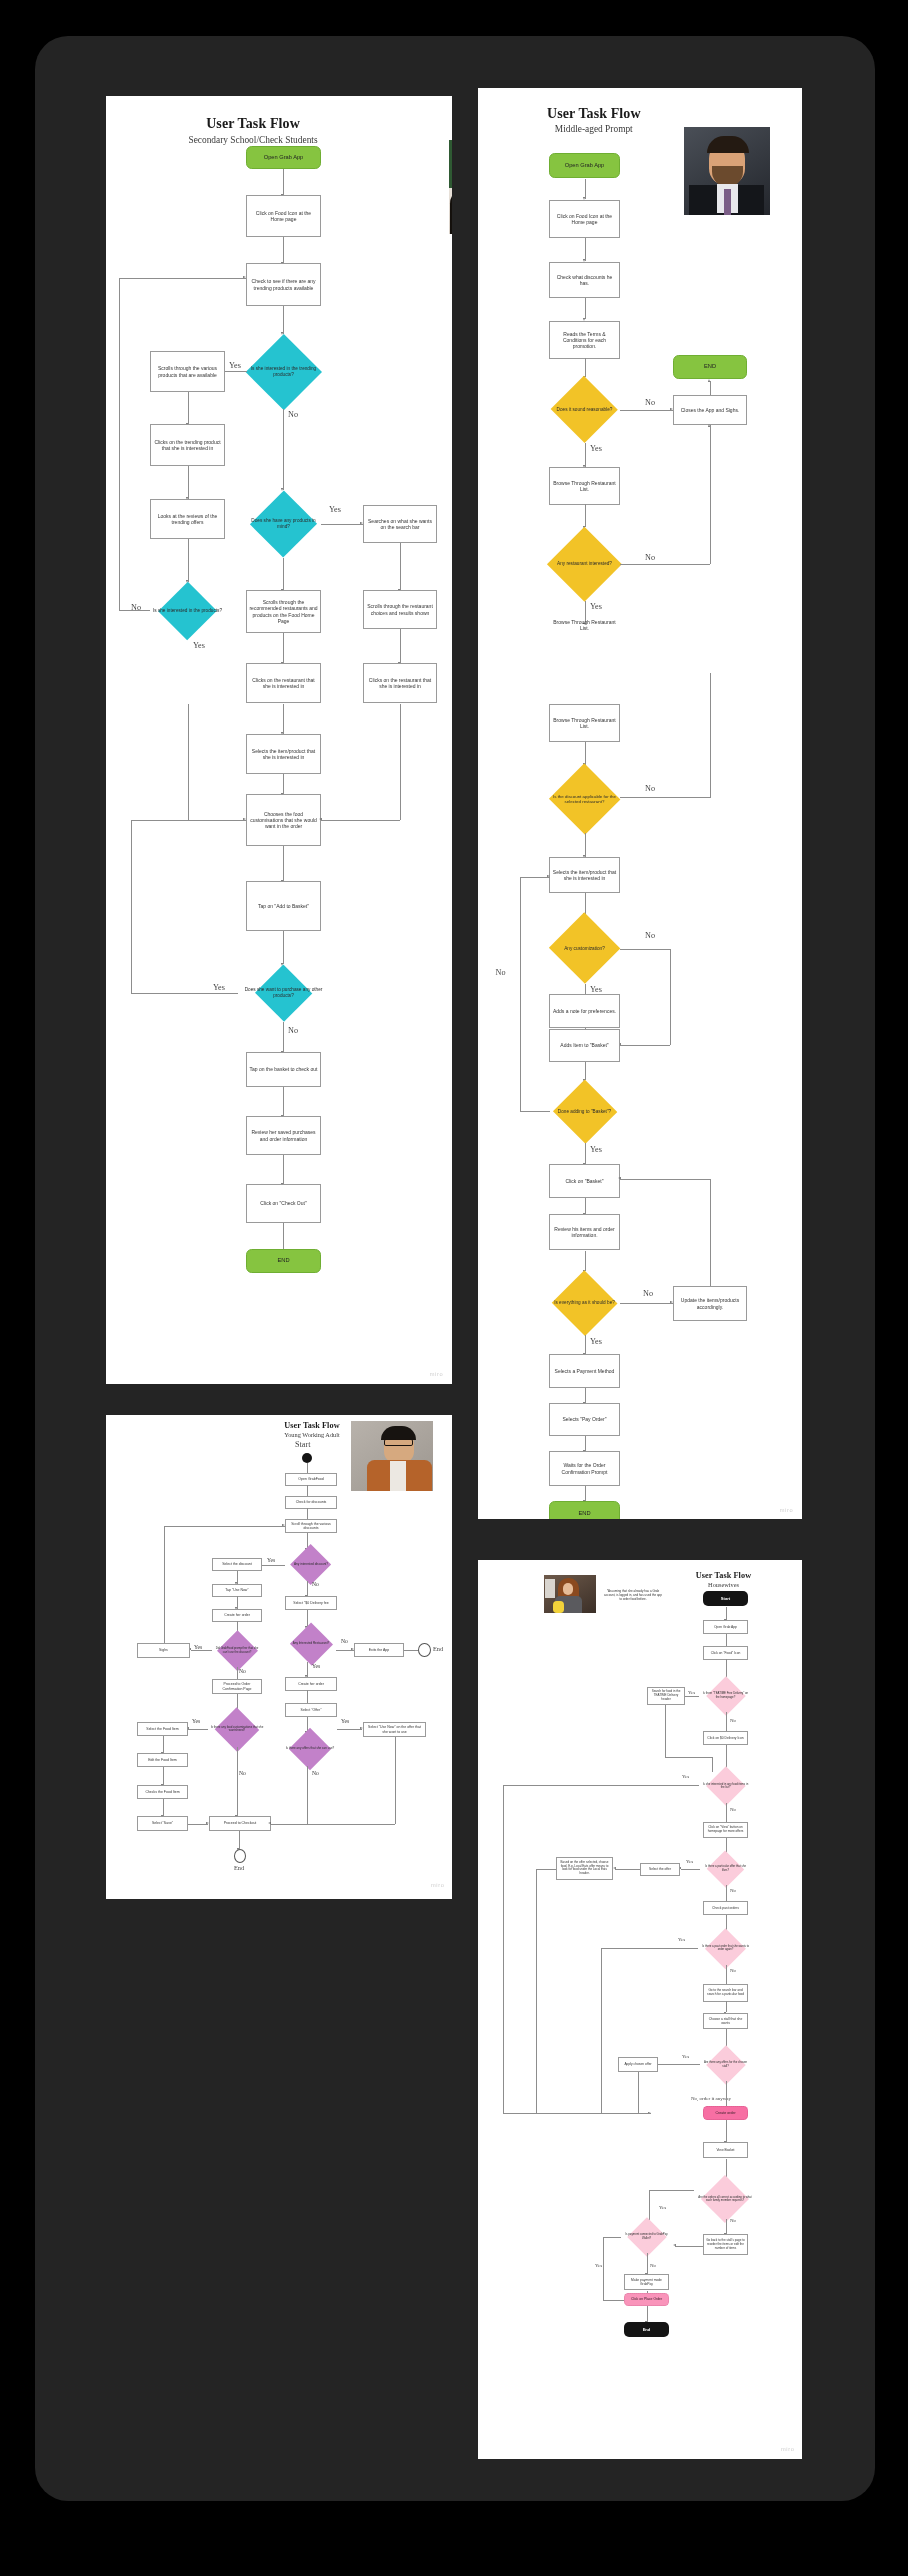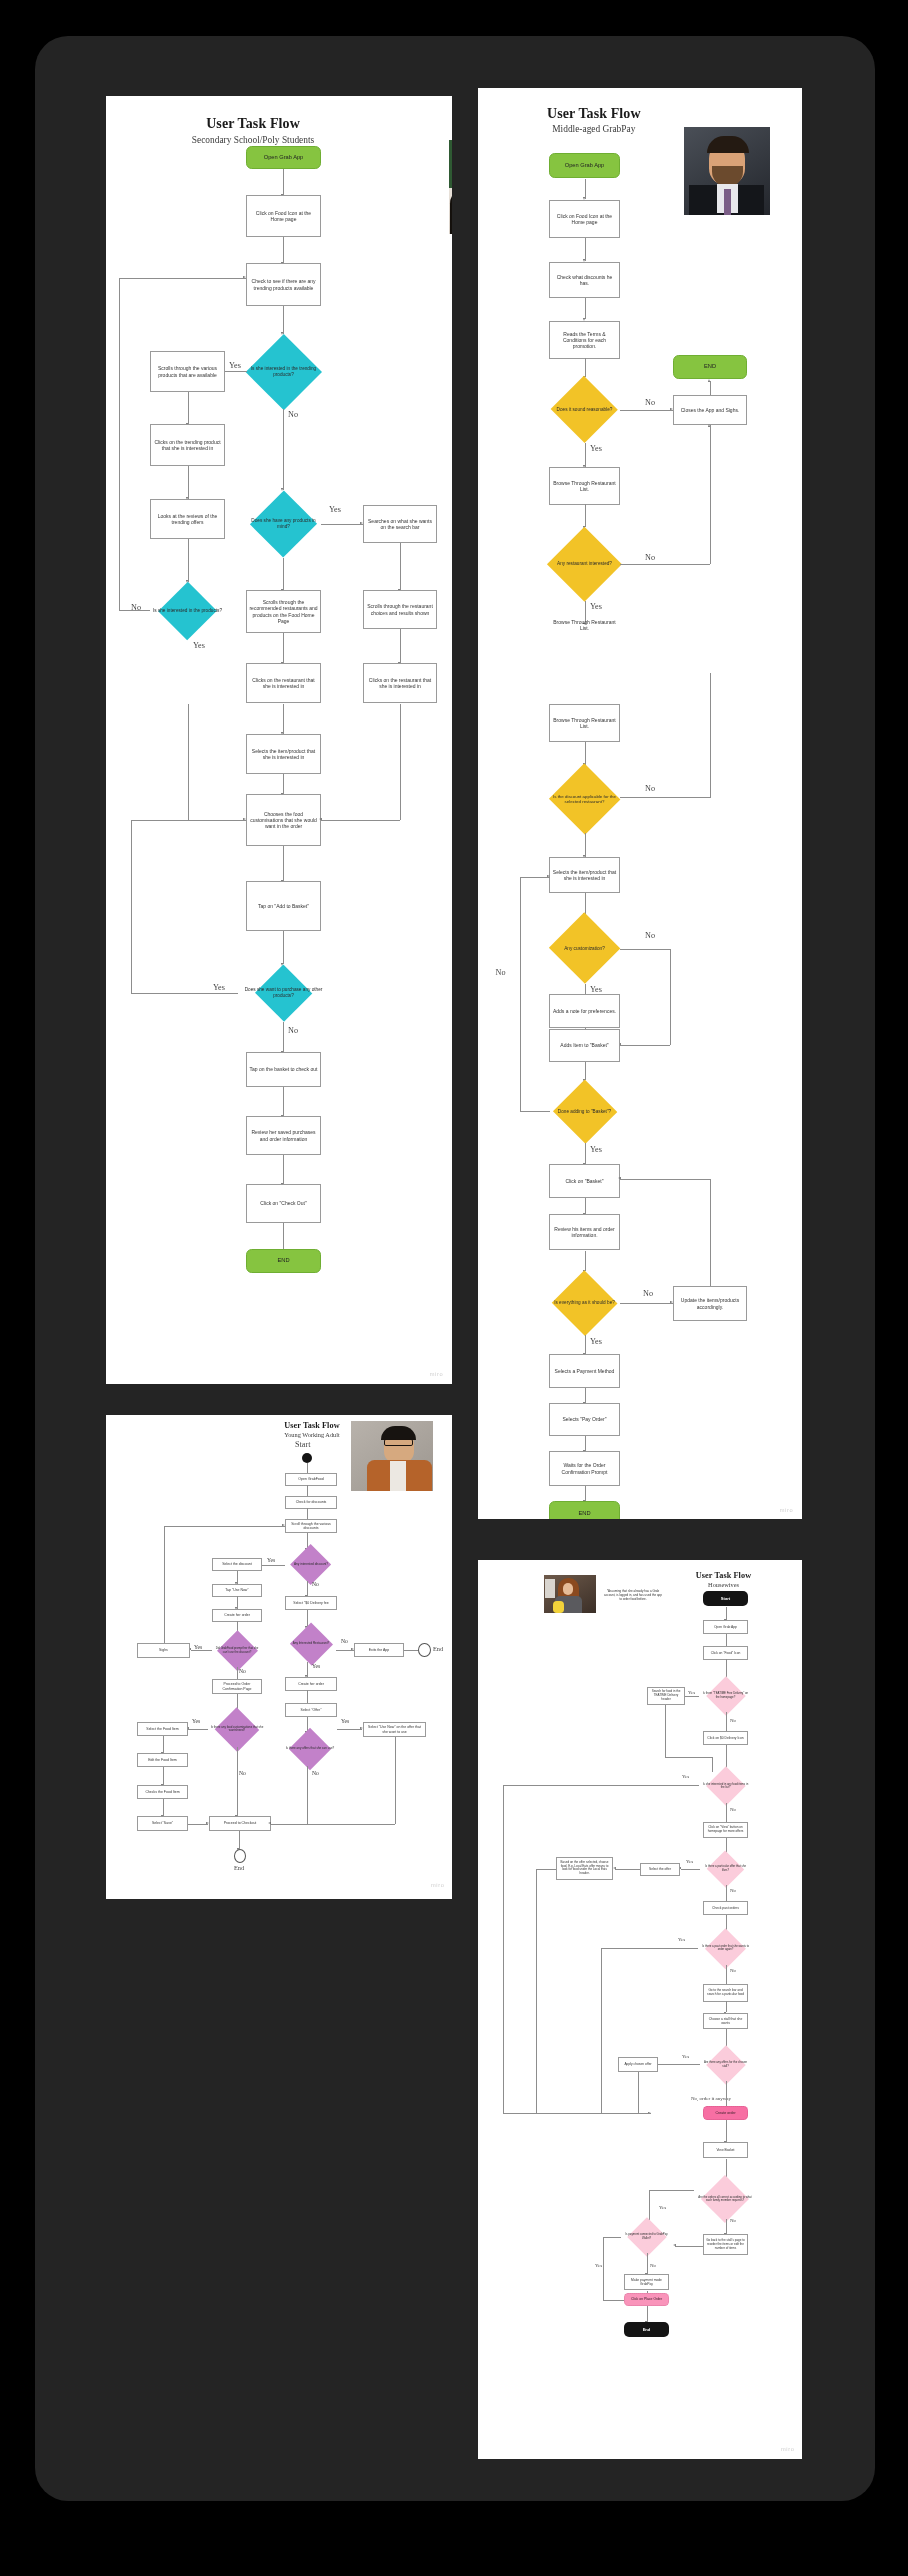--- a/index.html
+++ b/index.html
@@ -58,21 +58,21 @@
   .note{ position:absolute; color:#333; line-height:1.35; text-align:center; }
 </style>
 </head>
 <body>
 
 <div class="device-frame"></div>
 
 <div class="card" style="left:106px;top:96px;width:346px;height:1288px;">
 
   <div class="ttl" style="left:0;top:20px;width:294px;position:absolute;font-size:14px;">User Task Flow</div>
-  <div class="sub" style="left:0;top:39px;width:294px;position:absolute;font-size:9.4px;">Secondary School/Poly Students</div>
+  <div class="sub" style="left:0;top:39px;width:294px;position:absolute;font-size:9.4px;">Secondary School/Check Students</div>
 
   <div class="photo" style="left:343px;top:44px;width:92px;height:94px;
        background:linear-gradient(160deg,#2f5a33 0%,#2f5a33 38%,#e9e2da 38%,#cfc6bc 100%);">
 
     <div style="position:absolute;left:1.3px;top:49px;width:29px;height:45px;border-radius:15px 15px 0 0;background:#14100c;"></div>
   </div>
 
   <div class="node term-green" style="left:140px;top:50px;width:75px;height:22.6px;font-size:5.7px;">Open Grab App</div>
   <div class="ln lnv" style="left:177px;top:73px;height:26.4px;"></div>
   <div class="arrow ad" style="left:175px;top:98px;"></div>
@@ -194,21 +194,21 @@
   <div class="node rect" style="left:140px;top:1088px;width:75px;height:39px;font-size:5px;">Click on "Check Out"</div>
   <div class="ln lnv" style="left:177px;top:1127px;height:26.4px;"></div>
   <div class="node term-green" style="left:140px;top:1153px;width:75px;height:24px;font-size:5.7px;">END</div>
 
   <div class="miro" style="right:8.8px;bottom:7.5px;">miro</div>
 </div>
 
 <div class="card" style="left:478px;top:88px;width:324px;height:1431px;">
 
   <div class="ttl" style="left:6.3px;top:17.6px;width:219px;position:absolute;font-size:14px;">User Task Flow</div>
-  <div class="sub" style="left:6.3px;top:36px;width:219px;position:absolute;font-size:9.4px;">Middle-aged GrabPay</div>
+  <div class="sub" style="left:6.3px;top:36px;width:219px;position:absolute;font-size:9.4px;">Middle-aged Prompt</div>
 
   <div class="photo" style="left:206px;top:39px;width:86px;height:88px;background:linear-gradient(150deg,#4a4f57,#23262c);">
     <div style="position:absolute;left:25px;top:14px;width:36px;height:44px;border-radius:17.6px 17.6px 16.4px 16.4px;background:#d9a277;"></div>
     <div style="position:absolute;left:22.6px;top:8.8px;width:42px;height:17.6px;border-radius:20px 20px 0 0;background:#241a12;"></div>
     <div style="position:absolute;left:28px;top:39px;width:31px;height:21.4px;border-radius:0 0 16.4px 16.4px;background:#6b4a2d;"></div>
     <div style="position:absolute;left:5px;top:58px;width:75px;height:30px;background:#14161a;"></div>
     <div style="position:absolute;left:33px;top:57px;width:21.4px;height:29px;background:#e8e8ec;"></div>
     <div style="position:absolute;left:40px;top:62px;width:7px;height:26.4px;background:#7a5d86;"></div>
   </div>
 

